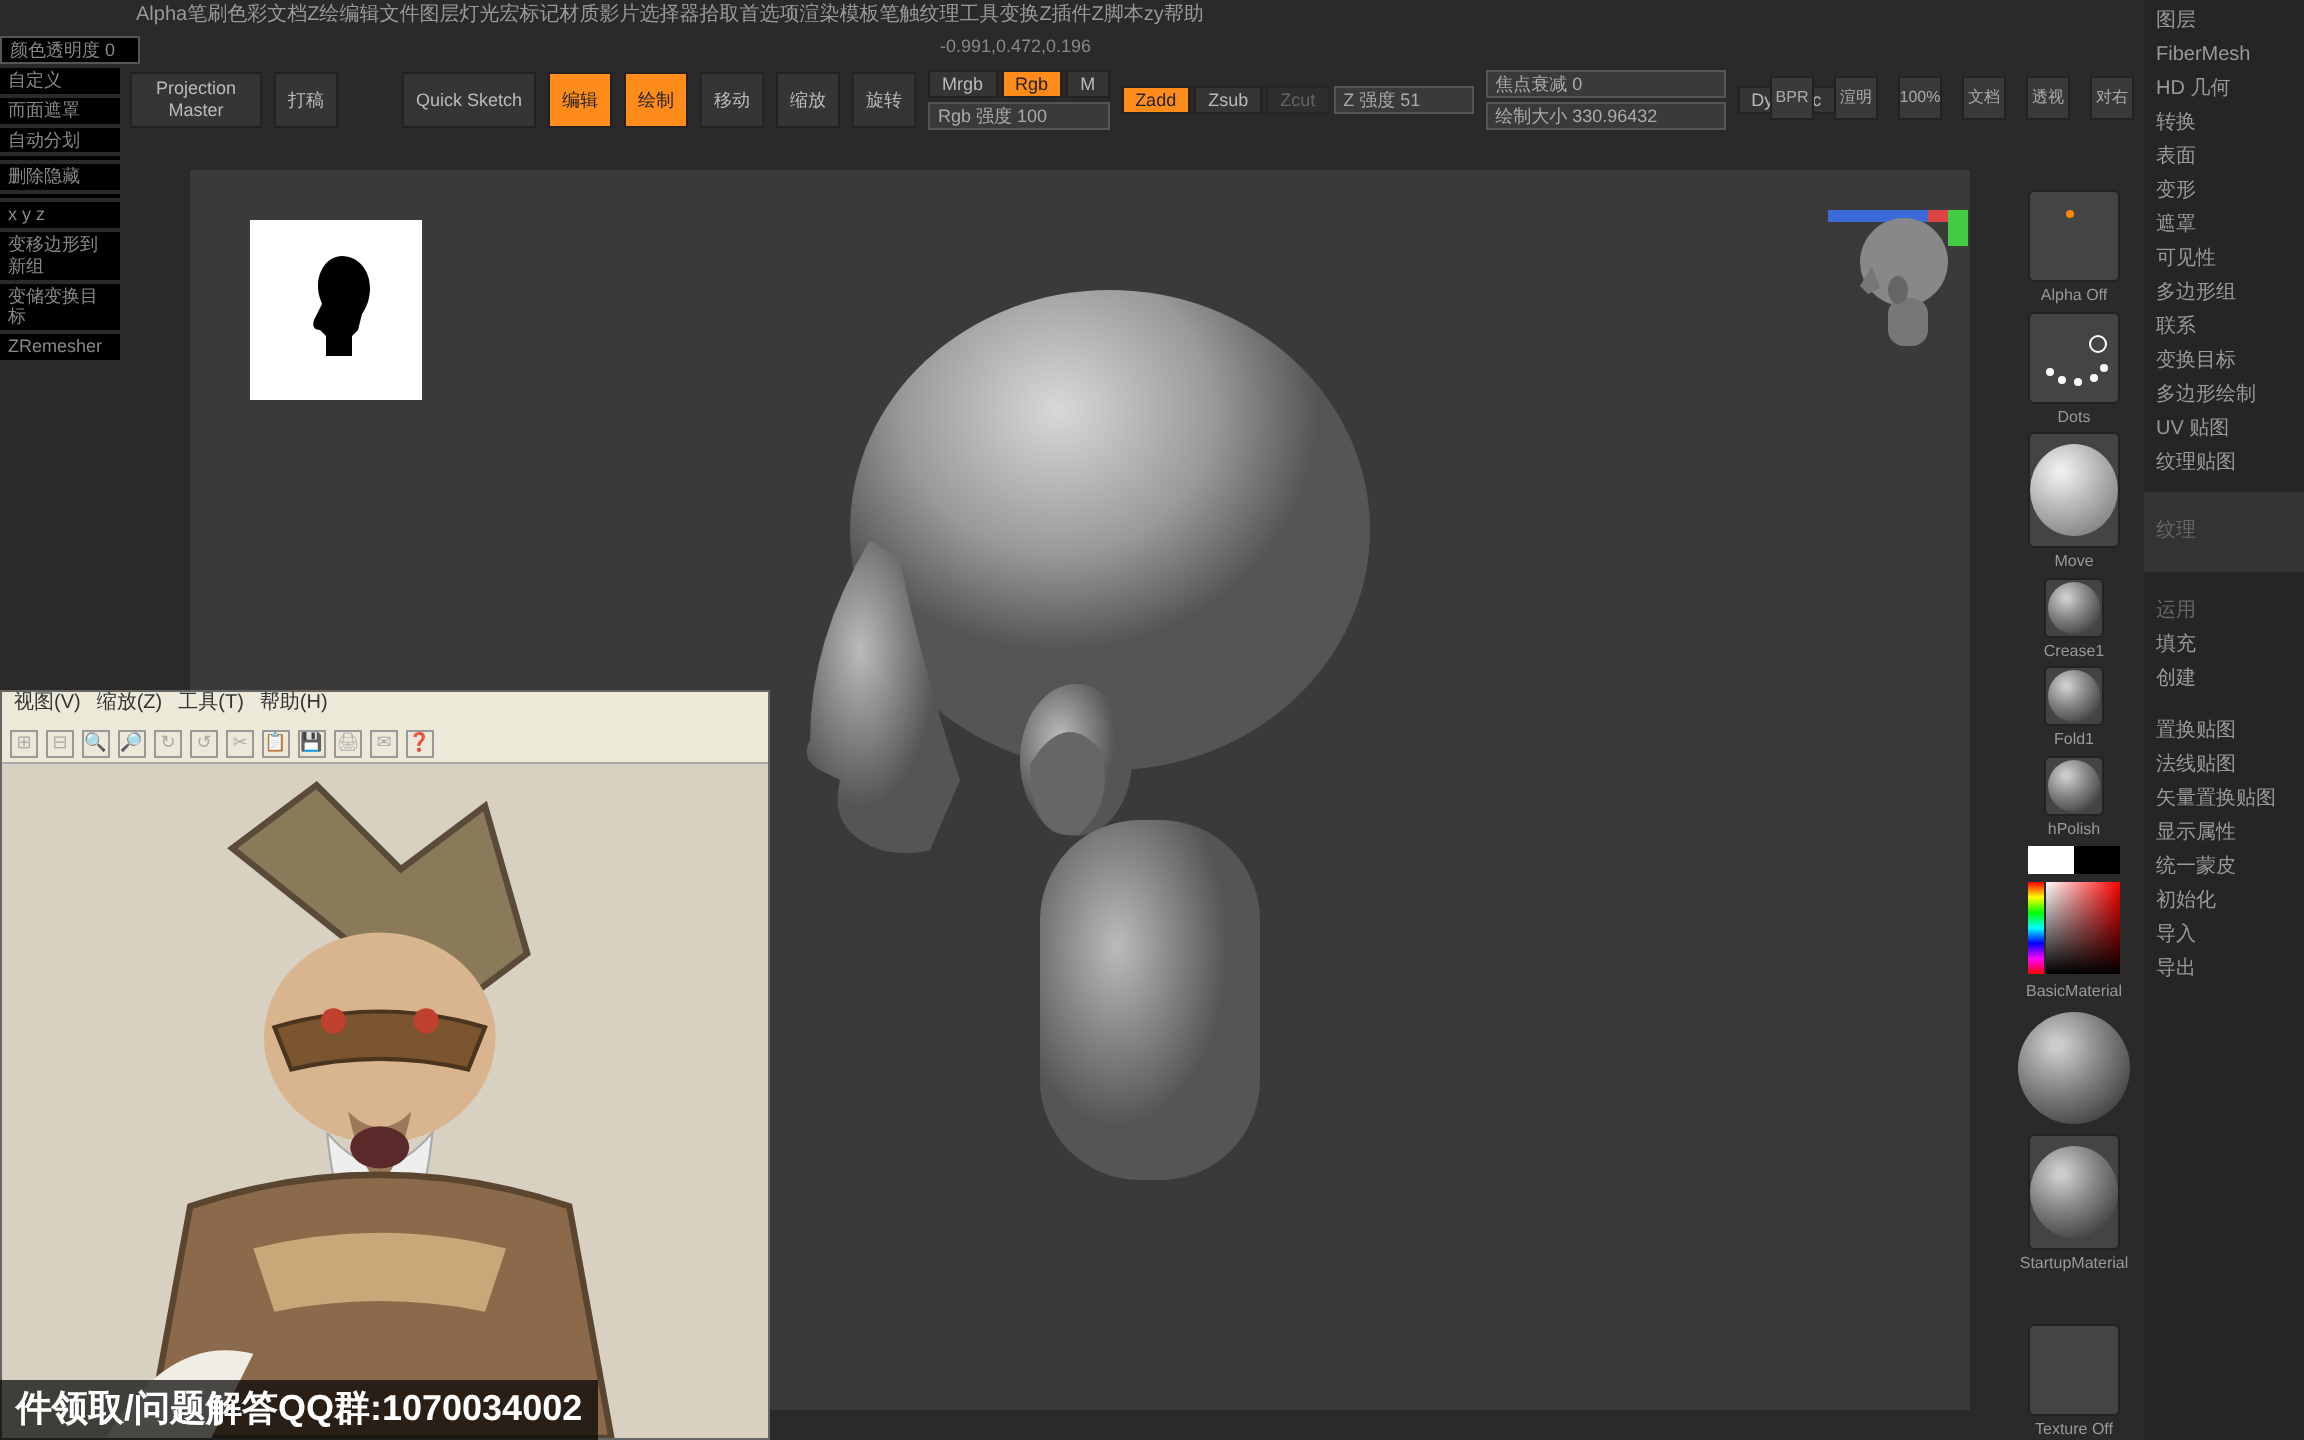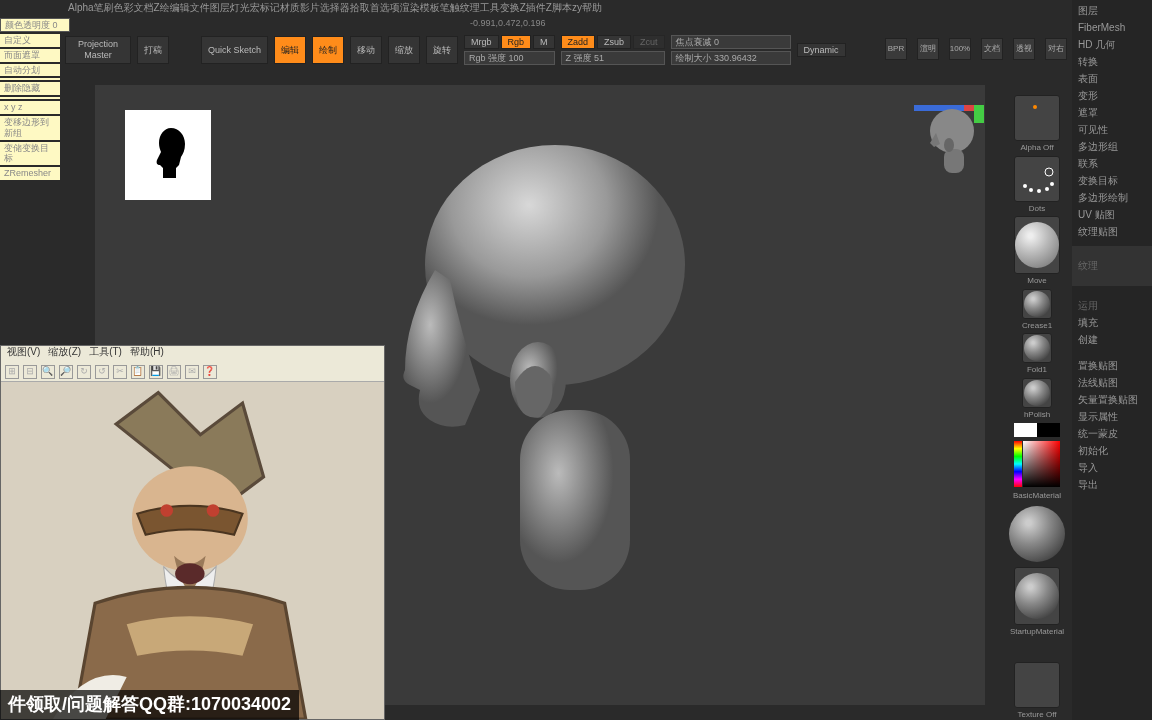--- a/index.html
+++ b/index.html
@@ -1,20 +1,20 @@
 <!DOCTYPE html>
 <html><head>
 <meta charset="utf-8">
 <style>
 body{margin:0;background:#2a2a2a;color:#aaa;font:10px/1.2 sans-serif;overflow:hidden;width:1152px;height:720px;position:relative}
 *{box-sizing:border-box}
 .menubar{position:absolute;top:0;left:60px;right:80px;height:16px;display:flex;align-items:center;padding:0 8px;color:#999;font-size:10px}
 .menubar span{cursor:pointer}
 .lefttools{position:absolute;left:0;top:18px;width:60px;display:flex;flex-direction:column;gap:2px}
-.lefttools div{background:#fef9c3;padding:1px 4px;font-size:9px;color:#888;cursor:pointer}
+.lefttools div{background:#000000;padding:1px 4px;font-size:9px;color:#888;cursor:pointer}
 .shelf{position:absolute;left:65px;top:30px;right:160px;height:40px;display:flex;gap:6px;align-items:center}
 .btn{background:#353535;border:1px solid #222;padding:3px 6px;color:#bbb;font-size:9px;cursor:pointer;height:28px;display:flex;align-items:center;justify-content:center;text-align:center}
 .btn.on{background:#ff8c1a;color:#222}
 .btn.sm{height:14px;padding:1px 6px}
 .slide{background:#3a3a3a;border:1px solid #555;height:14px;padding:0 4px;font-size:9px;display:flex;align-items:center;min-width:70px}
 .coords{position:absolute;left:470px;top:18px;font-size:9px;color:#888}
 .viewport{position:absolute;left:95px;top:85px;width:890px;height:620px;background:#3a3a3a}
 .thumb{position:absolute;left:125px;top:110px;width:86px;height:90px;background:#fff;display:flex;align-items:center;justify-content:center}
 .thumb svg{width:50px;height:70px}
 .headmodel{position:absolute;left:390px;top:130px;width:310px;height:480px}
@@ -106,21 +106,21 @@
 <div class="btn">缩放</div>
 <div class="btn">旋转</div>
 <div style="display:flex;flex-direction:column;gap:2px">
   <div style="display:flex;gap:2px">
     <div class="btn sm">Mrgb</div>
     <div class="btn sm on">Rgb</div>
     <div class="btn sm">M</div>
   </div>
   <div class="slide">Rgb 强度 100</div>
 </div>
-<div style="display:flex;flex-direction:column;gap:2px">
+<div style="display:flex;flex-direction:row;gap:2px">
   <div style="display:flex;gap:2px">
     <div class="btn sm on">Zadd</div>
     <div class="btn sm">Zsub</div>
     <div class="btn sm" style="opacity:.4">Zcut</div>
   </div>
   <div class="slide">Z 强度 51</div>
 </div>
 <div style="display:flex;flex-direction:column;gap:2px">
   <div class="slide">焦点衰减 0</div>
   <div class="slide" style="min-width:120px">绘制大小 330.96432</div>

